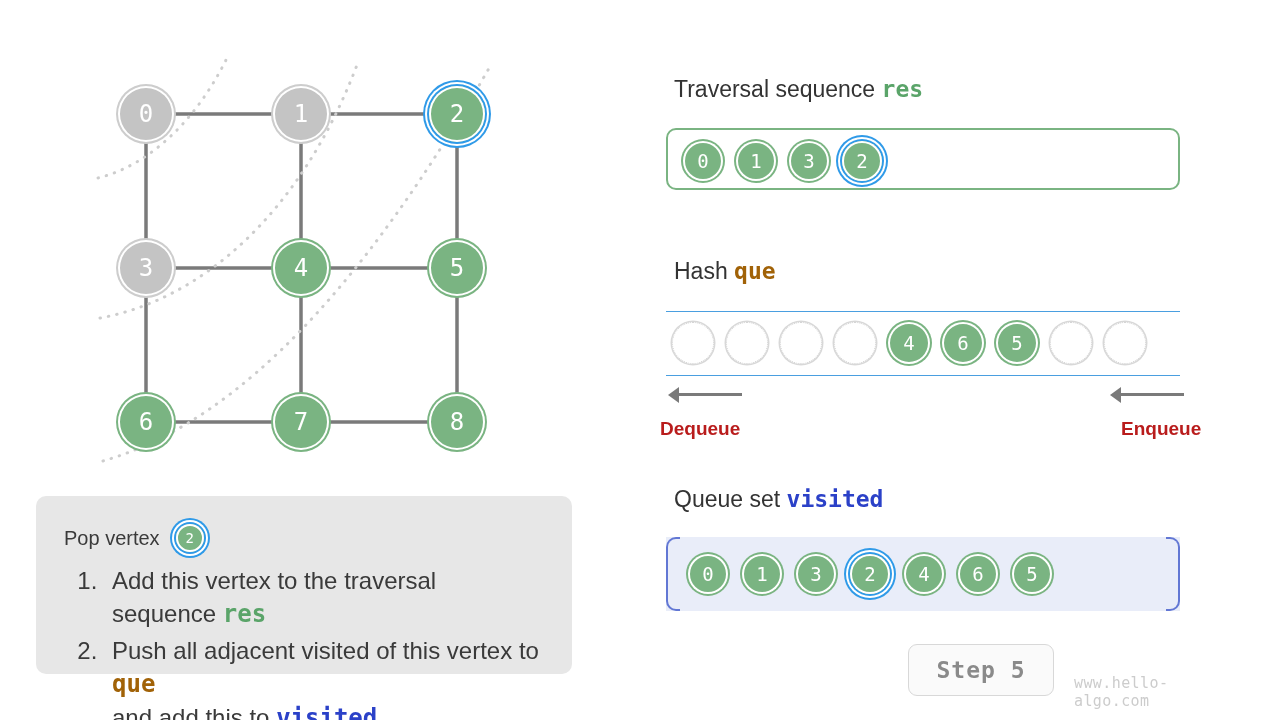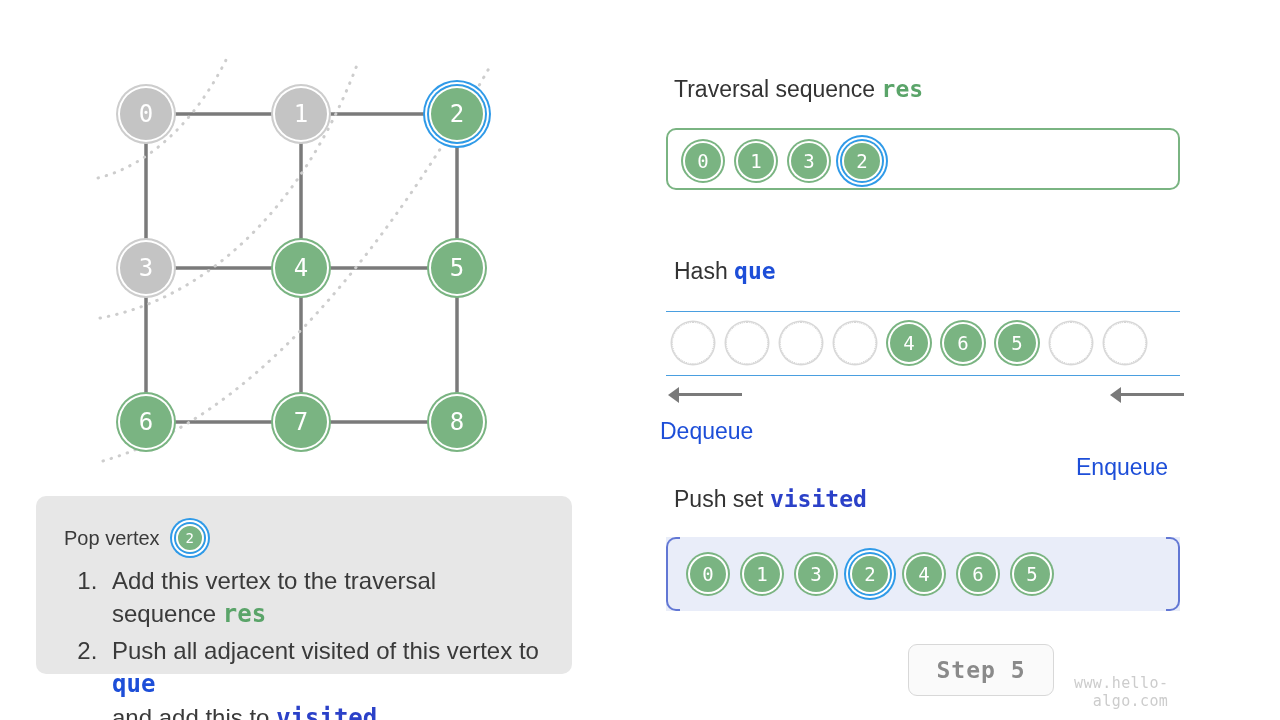--- a/index.html
+++ b/index.html
@@ -62,25 +62,25 @@
     position:relative;display:inline-block;width:28px;height:28px;
     margin:0 16px;flex:0 0 auto;
   }
   .cap-badge .node{width:28px;height:28px;font-size:14px;left:0;top:0;}
   ol.cap-list{
     margin:0;padding:0 0 0 40px;list-style:decimal;
     font-size:24px;color:#3a3a3a;line-height:1.38;
   }
   ol.cap-list li{margin-bottom:3px;padding-left:8px;}
   .kw-res{font-family:"DejaVu Sans Mono","Liberation Mono",monospace;color:#5aa469;font-weight:bold;}
-  .kw-que{font-family:"DejaVu Sans Mono","Liberation Mono",monospace;color:#1d4ed8;font-weight:bold;}
+  .kw-que{font-family:"DejaVu Sans Mono","Liberation Mono",monospace;color:#a16207;font-weight:bold;}
   .kw-visited{font-family:"DejaVu Sans Mono","Liberation Mono",monospace;color:#2b41c8;font-weight:bold;}
 
   
-  #panel{position:absolute;left:0;top:0;width:1136px;height:720px;text-align:right;}
+  #panel{position:absolute;left:0;top:0;width:1136px;height:720px;}
   .sec-title{
     position:absolute;font-size:23px;color:#333333;white-space:nowrap;
   }
   .sec-title .mono{font-family:"DejaVu Sans Mono","Liberation Mono",monospace;font-weight:bold;}
 
   
   #res-box{
     position:absolute;left:666px;top:128px;width:514px;height:62px;
     border:2px solid #7ab482;border-radius:10px;box-sizing:border-box;
   }
@@ -92,21 +92,21 @@
   #q-line-bottom{top:375px;}
   .q-slot{position:absolute;width:42px;height:42px;font-size:19px;top:10px;}
 
   .arrow{position:absolute;height:16px;}
   .arrow .shaft{position:absolute;top:7px;height:3px;background:#7a7a7a;}
   .arrow .head{
     position:absolute;top:1px;left:0;width:0;height:0;
     border-top:8px solid transparent;border-bottom:8px solid transparent;
     border-right:11px solid #7a7a7a;
   }
-  .arrow-label{position:absolute;font-size:23px;color:#1d4ed8;}
+  .arrow-label{position:absolute;font-size:19px;color:#b91c1c;font-weight:bold;}
 
   
   #hash-box{
     position:absolute;left:666px;top:537px;width:514px;height:74px;
     background:#e9edf9;box-sizing:border-box;
   }
   #hash-box .bracket{
     position:absolute;top:0;width:14px;height:74px;box-sizing:border-box;
     border-top:2.5px solid #6277d4;border-bottom:2.5px solid #6277d4;
   }
@@ -222,24 +222,24 @@
     <div class="arrow" style="left:668px;top:386px;width:74px;">
       <span class="head"></span>
         <span class="shaft" style="left:10px;width:64px;"></span>
     </div>
     <div class="arrow-label" style="left:660px;top:418px;">Dequeue</div>
 
     <div class="arrow" style="left:1110px;top:386px;width:74px;">
       <span class="head"></span>
         <span class="shaft" style="left:10px;width:64px;"></span>
     </div>
-    <div class="arrow-label" style="left:1076px;top:418px;margin-top:36px;">Enqueue</div>
+    <div class="arrow-label" style="left:1121px;top:418px;">Enqueue</div>
 
     <div class="sec-title" style="left:674px;top:486px;">
-      <span>Push set</span>
+      <span>Queue set</span>
       <span class="mono kw-visited">visited</span>
     </div>
     <div id="hash-box">
       <span class="bracket left"></span>
       <span class="bracket right"></span>
       <div id="hash-slots">
           <div class="node green h-slot" style="width: 40px; height: 40px; left: 22px; top: 17px; font-size: 19px;">0</div>
           <div class="node green h-slot" style="width: 40px; height: 40px; left: 76px; top: 17px; font-size: 19px;">1</div>
           <div class="node green h-slot" style="width: 40px; height: 40px; left: 130px; top: 17px; font-size: 19px;">3</div>
           <div class="node active h-slot" style="width: 40px; height: 40px; left: 184px; top: 17px; font-size: 19px;">2</div>

